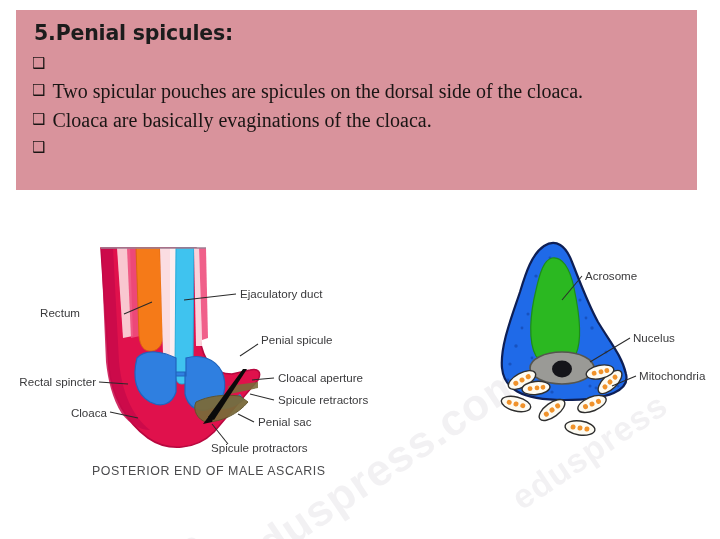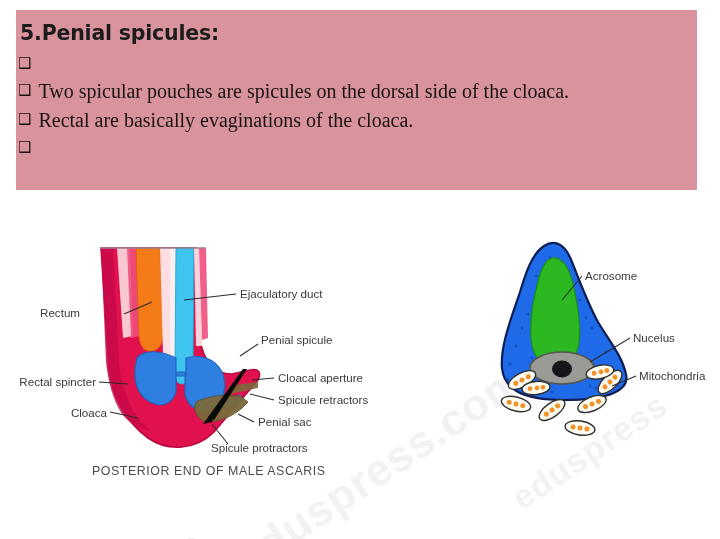--- a/index.html
+++ b/index.html
@@ -25,21 +25,21 @@
 
   
   .panel {
     position: absolute;
     left: 16px;
     top: 10px;
     width: 681px;
     height: 180px;
     background: #d9939c;
     box-sizing: border-box;
-    padding: 10px 14px 0 2px;
+    padding: 10px 14px 0 16px;
   }
   .panel-title {
     font-family: "DejaVu Sans", sans-serif;
     font-weight: bold;
     font-size: 20.5px;
     color: #1c1c1c;
     letter-spacing: -0.2px;
     line-height: 1.15;
     margin: 2px 0 4px 2px;
   }
@@ -121,21 +121,21 @@
     <ul class="bullets">
       <li class="bullet-row">
         <span class="bullet-mark">❑</span>
       </li>
       <li class="bullet-row">
         <span class="bullet-mark">❑</span>
         <span>Two spicular pouches are spicules on the dorsal side of the cloaca.</span>
       </li>
       <li class="bullet-row">
         <span class="bullet-mark">❑</span>
-        <span>Rectal are basically evaginations of the cloaca.</span>
+        <span>Cloaca are basically evaginations of the cloaca.</span>
       </li>
       <li class="bullet-row">
         <span class="bullet-mark">❑</span>
       </li>
     </ul>
   </div>
 
   <div class="figures">
 
     <div class="watermark wm-1">eduspress.com</div>

